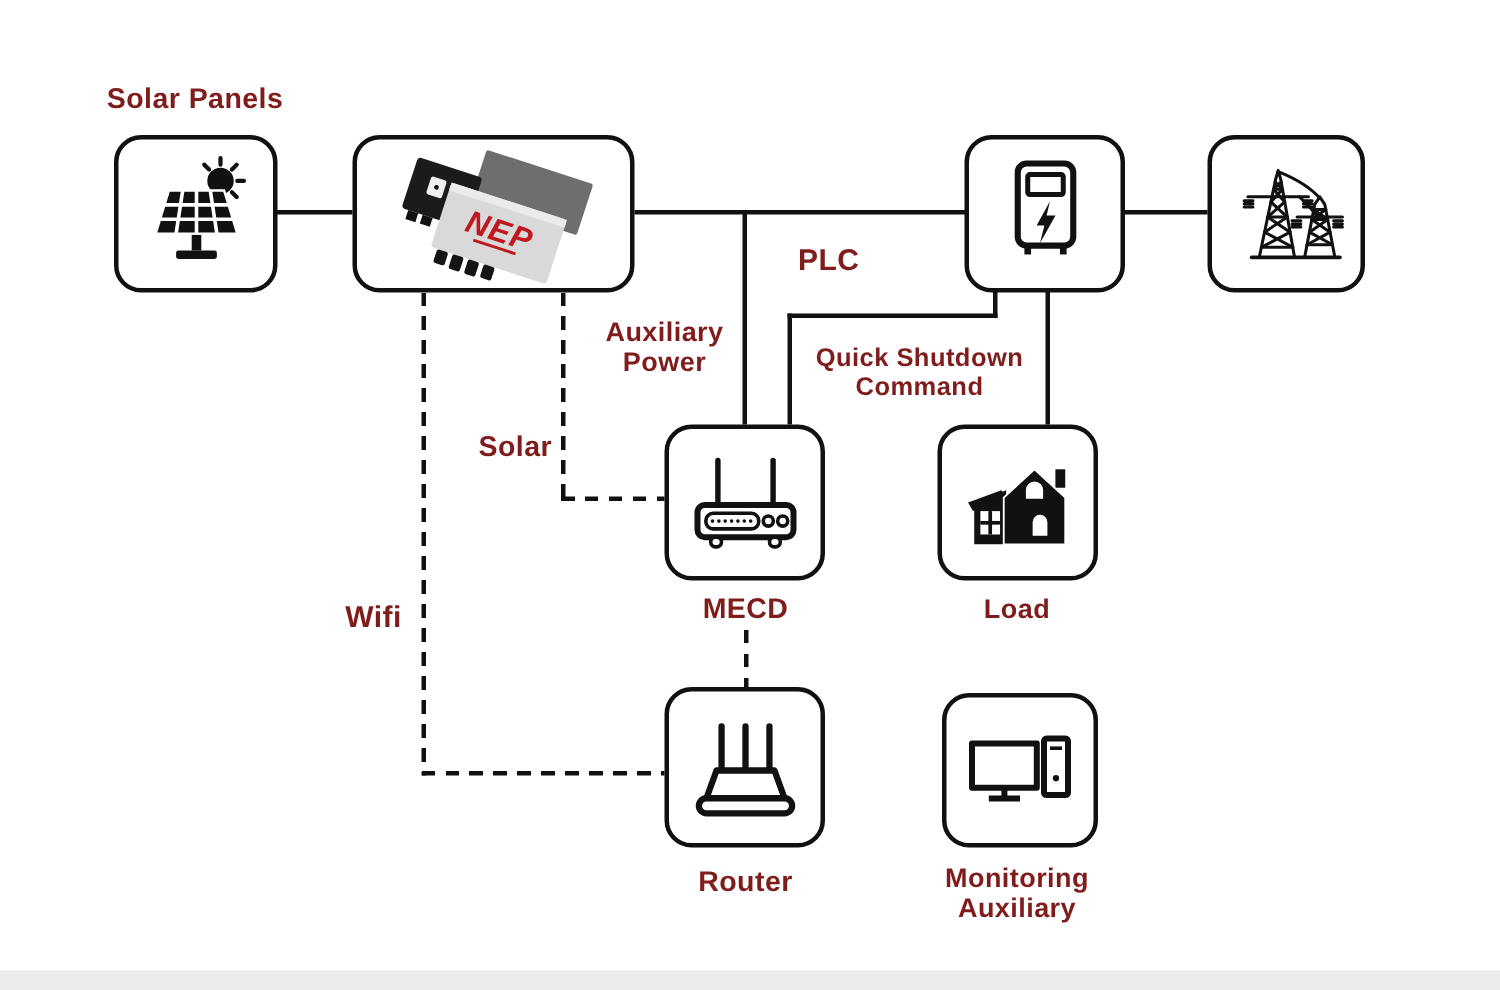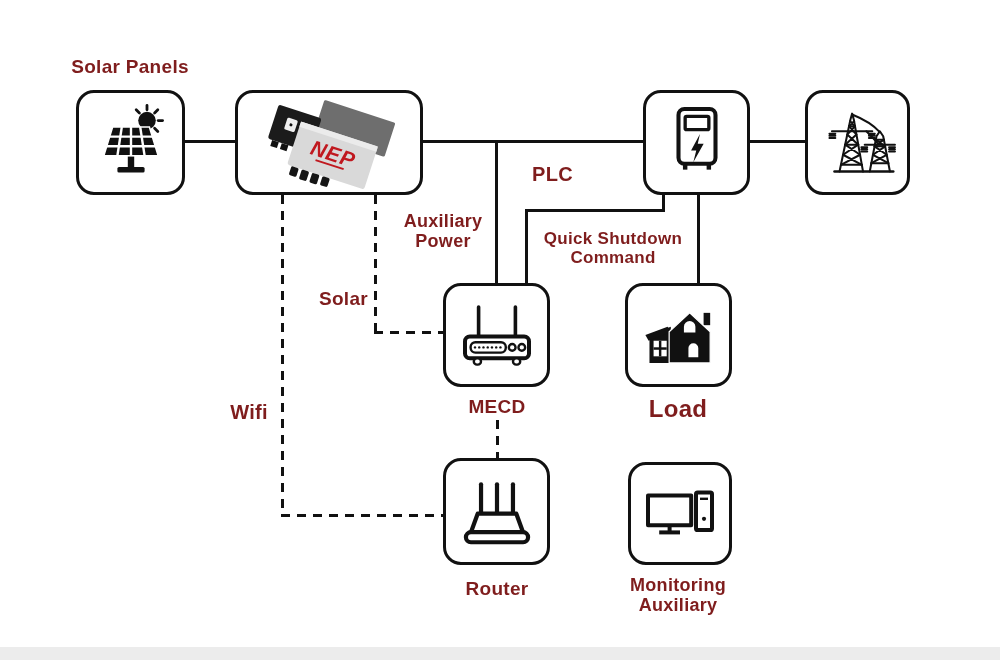--- a/index.html
+++ b/index.html
@@ -177,21 +177,21 @@
         <rect x="70" y="23" width="20" height="47" rx="2" stroke-width="5" fill="#fff"></rect>
         <path d="M75,31 H85" stroke-width="3"></path>
       </g>
       <circle cx="80" cy="56" r="2.6" fill="#111"></circle>
     </svg>
   </div>
 
   <div class="lbl" style="left:40px;top:56px;width:180px;font-size:19px;">Solar Panels</div>
 
   <div class="lbl" style="left:427px;top:396px;width:140px;font-size:19px;">MECD</div>
-  <div class="lbl" style="left:608px;top:396px;width:140px;font-size:24px;">Load</div>
+  <div class="lbl" style="left:608px;top:396px;width:140px;font-size:18px;">Load</div>
   <div class="lbl" style="left:427px;top:578px;width:140px;font-size:19px;">Router</div>
   <div class="lbl" style="left:593px;top:575px;width:170px;font-size:18px;text-align:center;">
     <span>Monitoring</span><br>
     <span>Auxiliary</span>
   </div>
 
   <div class="lbl left" style="left:512px;top:163px;font-size:20px;margin-left:20px;">PLC</div>
   <div class="lbl" style="left:373px;top:211px;width:140px;font-size:18px;">
     <span>Auxiliary</span><br>
     <span>Power</span>

